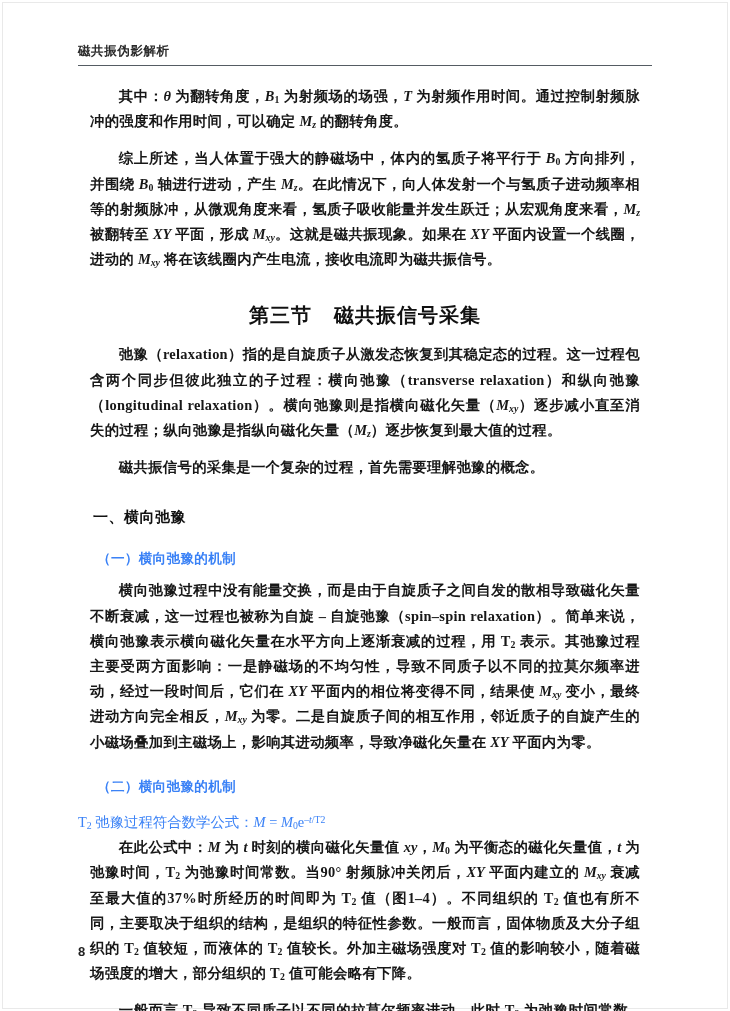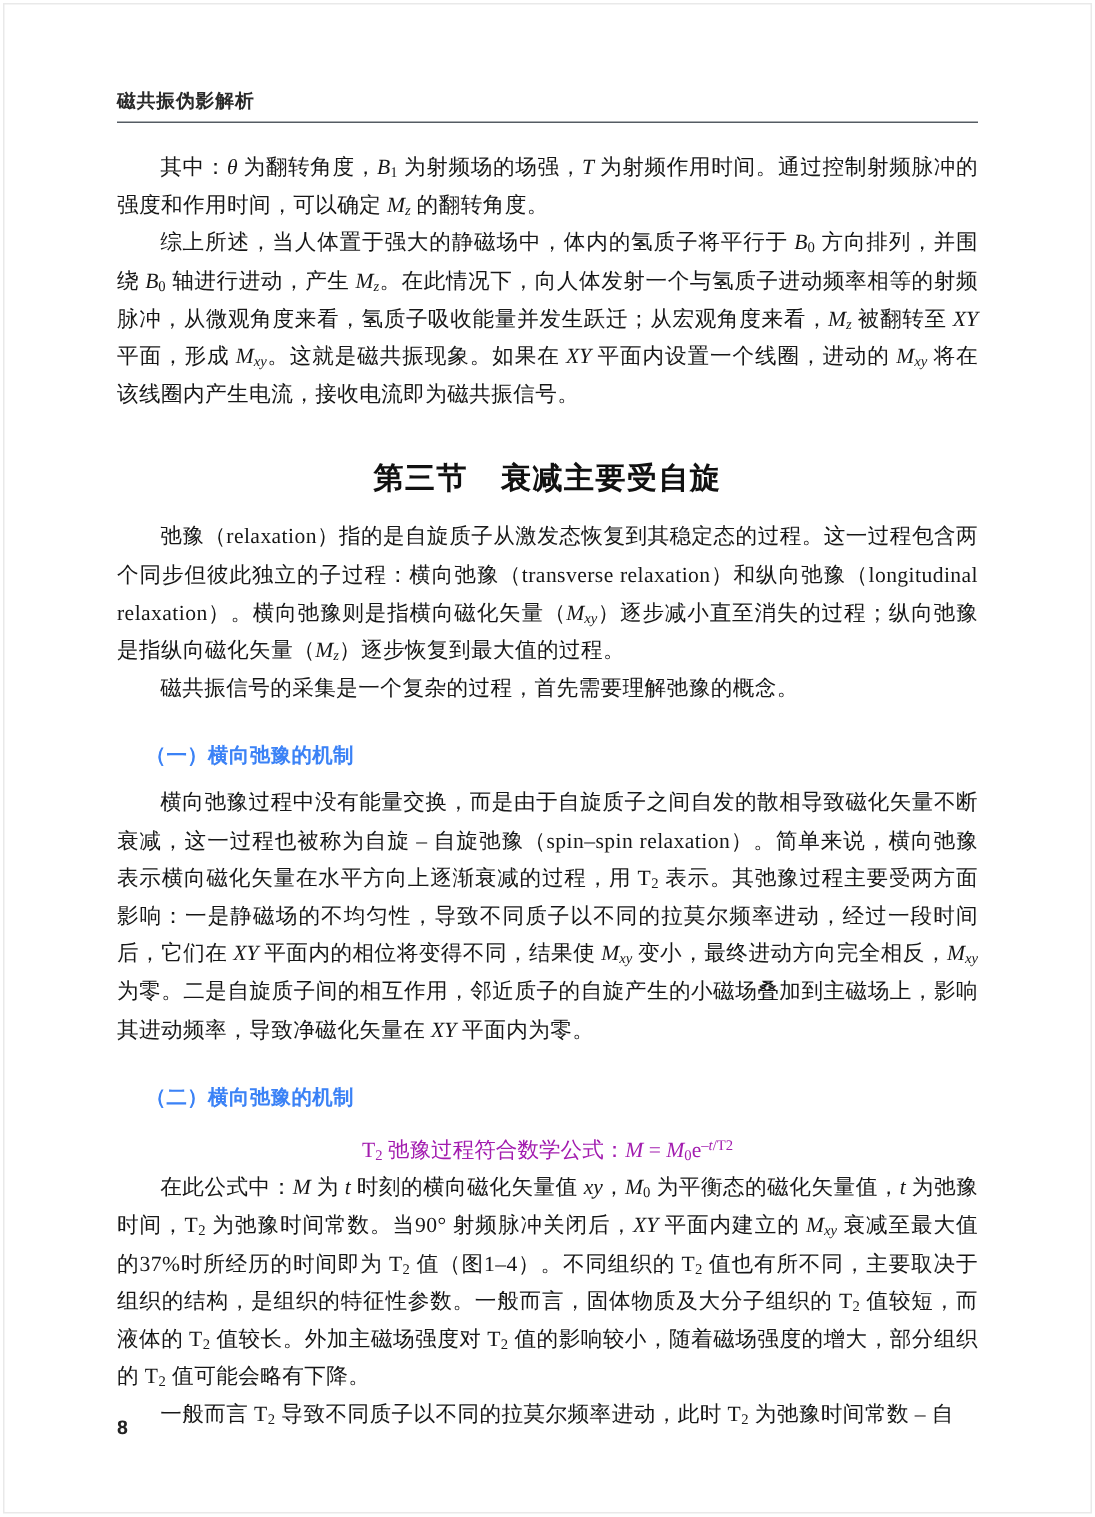--- a/index.html
+++ b/index.html
@@ -32,21 +32,21 @@
   }
   .content {
     position: absolute;
     left: 78px;
     top: 0;
     width: 574px;
   }
 
   
   .header {
-    padding-top: 60px;
+    padding-top: 44px;
   }
   .header-title {
     font-family: "Liberation Sans", "DejaVu Sans", sans-serif;
     font-weight: bold;
     font-size: 12.5px;
     letter-spacing: 0.6px;
     color: #2a2a2a;
     line-height: 1.2;
   }
   .header-rule {
@@ -56,23 +56,24 @@
     width: 574px;
   }
 
   
   .para {
     font-size: 14.4px;
     line-height: 25.2px;
     text-align: justify;
     text-justify: inter-ideograph;
     text-indent: 2em;
-    margin: 0;
+    margin: 12px;
     color: #171717;
     letter-spacing: 0.02em;
+    font-weight: bold;
   }
   .para.first-block { margin-top: 18px; }
   .blk { margin-top: 0; }
 
   var.mvar, .mvar {
     font-style: italic;
     font-family: "Liberation Serif", serif;
     letter-spacing: 0;
   }
   .upr {
@@ -119,25 +120,24 @@
     font-weight: bold;
     font-size: 13.6px;
     color: #3b82f6;
     margin: 22px 0 0 0;
     padding-left: 1.4em;
     letter-spacing: 0.3px;
     line-height: 1.4;
   }
 
   .formula-line {
-    text-align: center;
     font-size: 14.4px;
     line-height: 25.2px;
     margin: 14px 0 0 0;
-    color: #a21caf;
+    color: #3b82f6;
   }
   .formula-line .eq { margin: 0 0.25em; }
 
   .spacer-sm { height: 10px; }
   .spacer-md { height: 14px; }
 
   
   .page-number {
     position: absolute;
     left: 78px;
@@ -163,31 +163,32 @@
 
     <p class="para first-block">
       <span>其中：</span><span class="mvar">θ</span><span> 为翻转角度，</span><span class="mvar">B</span><sub>1</sub><span> 为射频场的场强，</span><span class="mvar">T</span><span> 为射频作用时间。通过控制射频脉冲的强度和作用时间，可以确定 </span><span class="mvar">M</span><sub class="mvar">z</sub><span> 的翻转角度。</span>
     </p>
 
     <p class="para blk">
       <span>综上所述，当人体置于强大的静磁场中，体内的氢质子将平行于 </span><span class="mvar">B</span><sub>0</sub><span> 方向排列，并围绕 </span><span class="mvar">B</span><sub>0</sub><span> 轴进行进动，产生 </span><span class="mvar">M</span><sub class="mvar">z</sub><span>。在此情况下，向人体发射一个与氢质子进动频率相等的射频脉冲，从微观角度来看，氢质子吸收能量并发生跃迁；从宏观角度来看，</span><span class="mvar">M</span><sub class="mvar">z</sub><span> 被翻转至 </span><span class="mvar">XY</span><span> 平面，形成 </span><span class="mvar">M</span><sub class="mvar">xy</sub><span>。这就是磁共振现象。如果在 </span><span class="mvar">XY</span><span> 平面内设置一个线圈，进动的 </span><span class="mvar">M</span><sub class="mvar">xy</sub><span> 将在该线圈内产生电流，接收电流即为磁共振信号。</span>
     </p>
 
     <h1 class="section-title">
-      <span>第三节</span><span class="gap"></span><span>衰减主要受自旋</span>
+      <span>第三节</span><span class="gap"></span><span>磁共振信号采集</span>
     </h1>
 
     <div class="spacer-md"></div>
 
     <p class="para blk">
       <span>弛豫（relaxation）指的是自旋质子从激发态恢复到其稳定态的过程。这一过程包含两个同步但彼此独立的子过程：横向弛豫（transverse relaxation）和纵向弛豫（longitudinal relaxation）。横向弛豫则是指横向磁化矢量（</span><span class="mvar">M</span><sub class="mvar">xy</sub><span>）逐步减小直至消失的过程；纵向弛豫是指纵向磁化矢量（</span><span class="mvar">M</span><sub class="mvar">z</sub><span>）逐步恢复到最大值的过程。</span>
     </p>
 
     <p class="para blk">磁共振信号的采集是一个复杂的过程，首先需要理解弛豫的概念。</p>
 
+    <h2 class="h-level1">一、横向弛豫</h2>
 
     <h3 class="h-level2">（一）横向弛豫的机制</h3>
 
     <div class="spacer-sm"></div>
 
     <p class="para blk">
       <span>横向弛豫过程中没有能量交换，而是由于自旋质子之间自发的散相导致磁化矢量不断衰减，这一过程也被称为自旋 – 自旋弛豫（spin–spin relaxation）。简单来说，横向弛豫表示横向磁化矢量在水平方向上逐渐衰减的过程，用 </span><span class="upr">T</span><sub>2</sub><span> 表示。其弛豫过程主要受两方面影响：一是静磁场的不均匀性，导致不同质子以不同的拉莫尔频率进动，经过一段时间后，它们在 </span><span class="mvar">XY</span><span> 平面内的相位将变得不同，结果使 </span><span class="mvar">M</span><sub class="mvar">xy</sub><span> 变小，最终进动方向完全相反，</span><span class="mvar">M</span><sub class="mvar">xy</sub><span> 为零。二是自旋质子间的相互作用，邻近质子的自旋产生的小磁场叠加到主磁场上，影响其进动频率，导致净磁化矢量在 </span><span class="mvar">XY</span><span> 平面内为零。</span>
     </p>
 
     <h3 class="h-level2">（二）横向弛豫的机制</h3>

